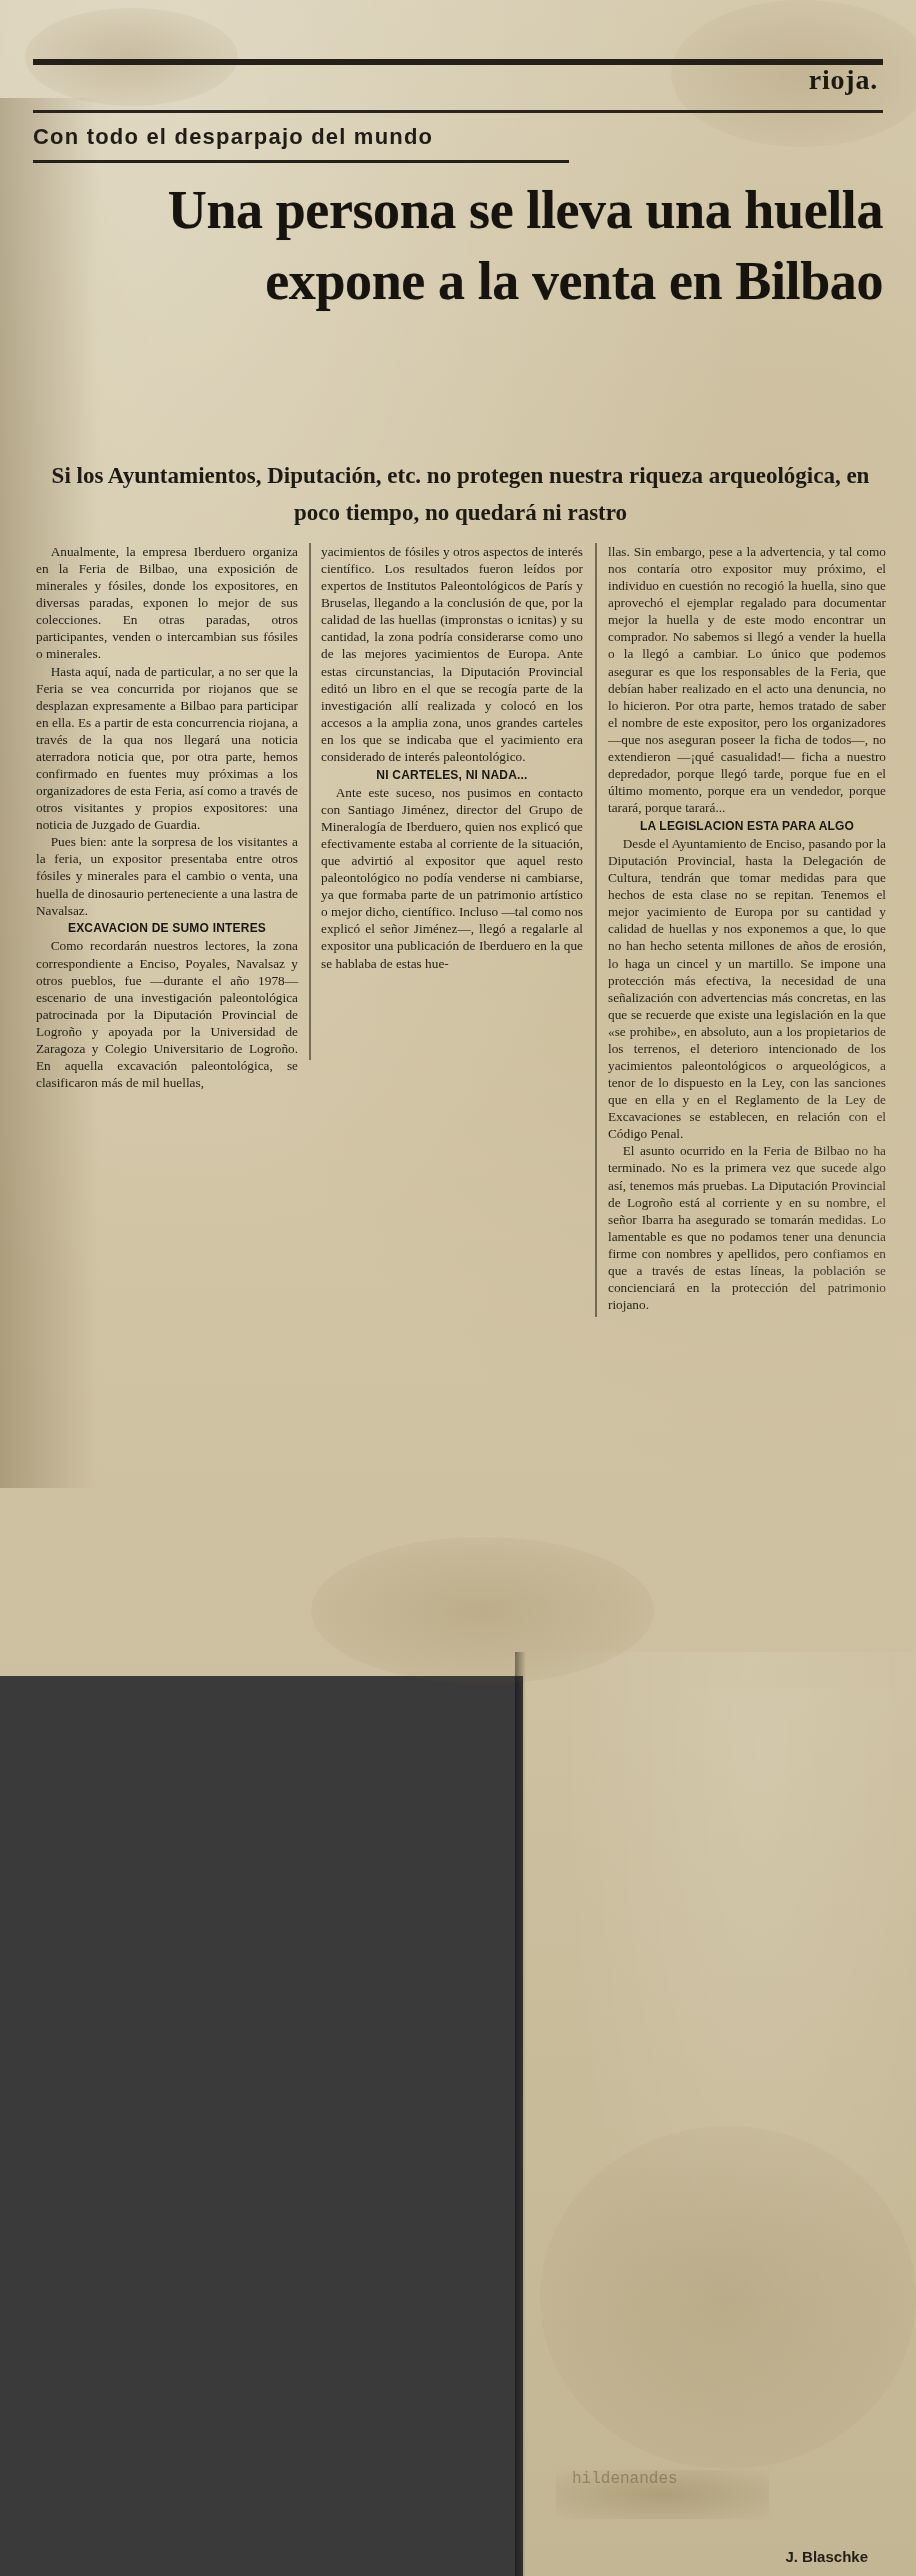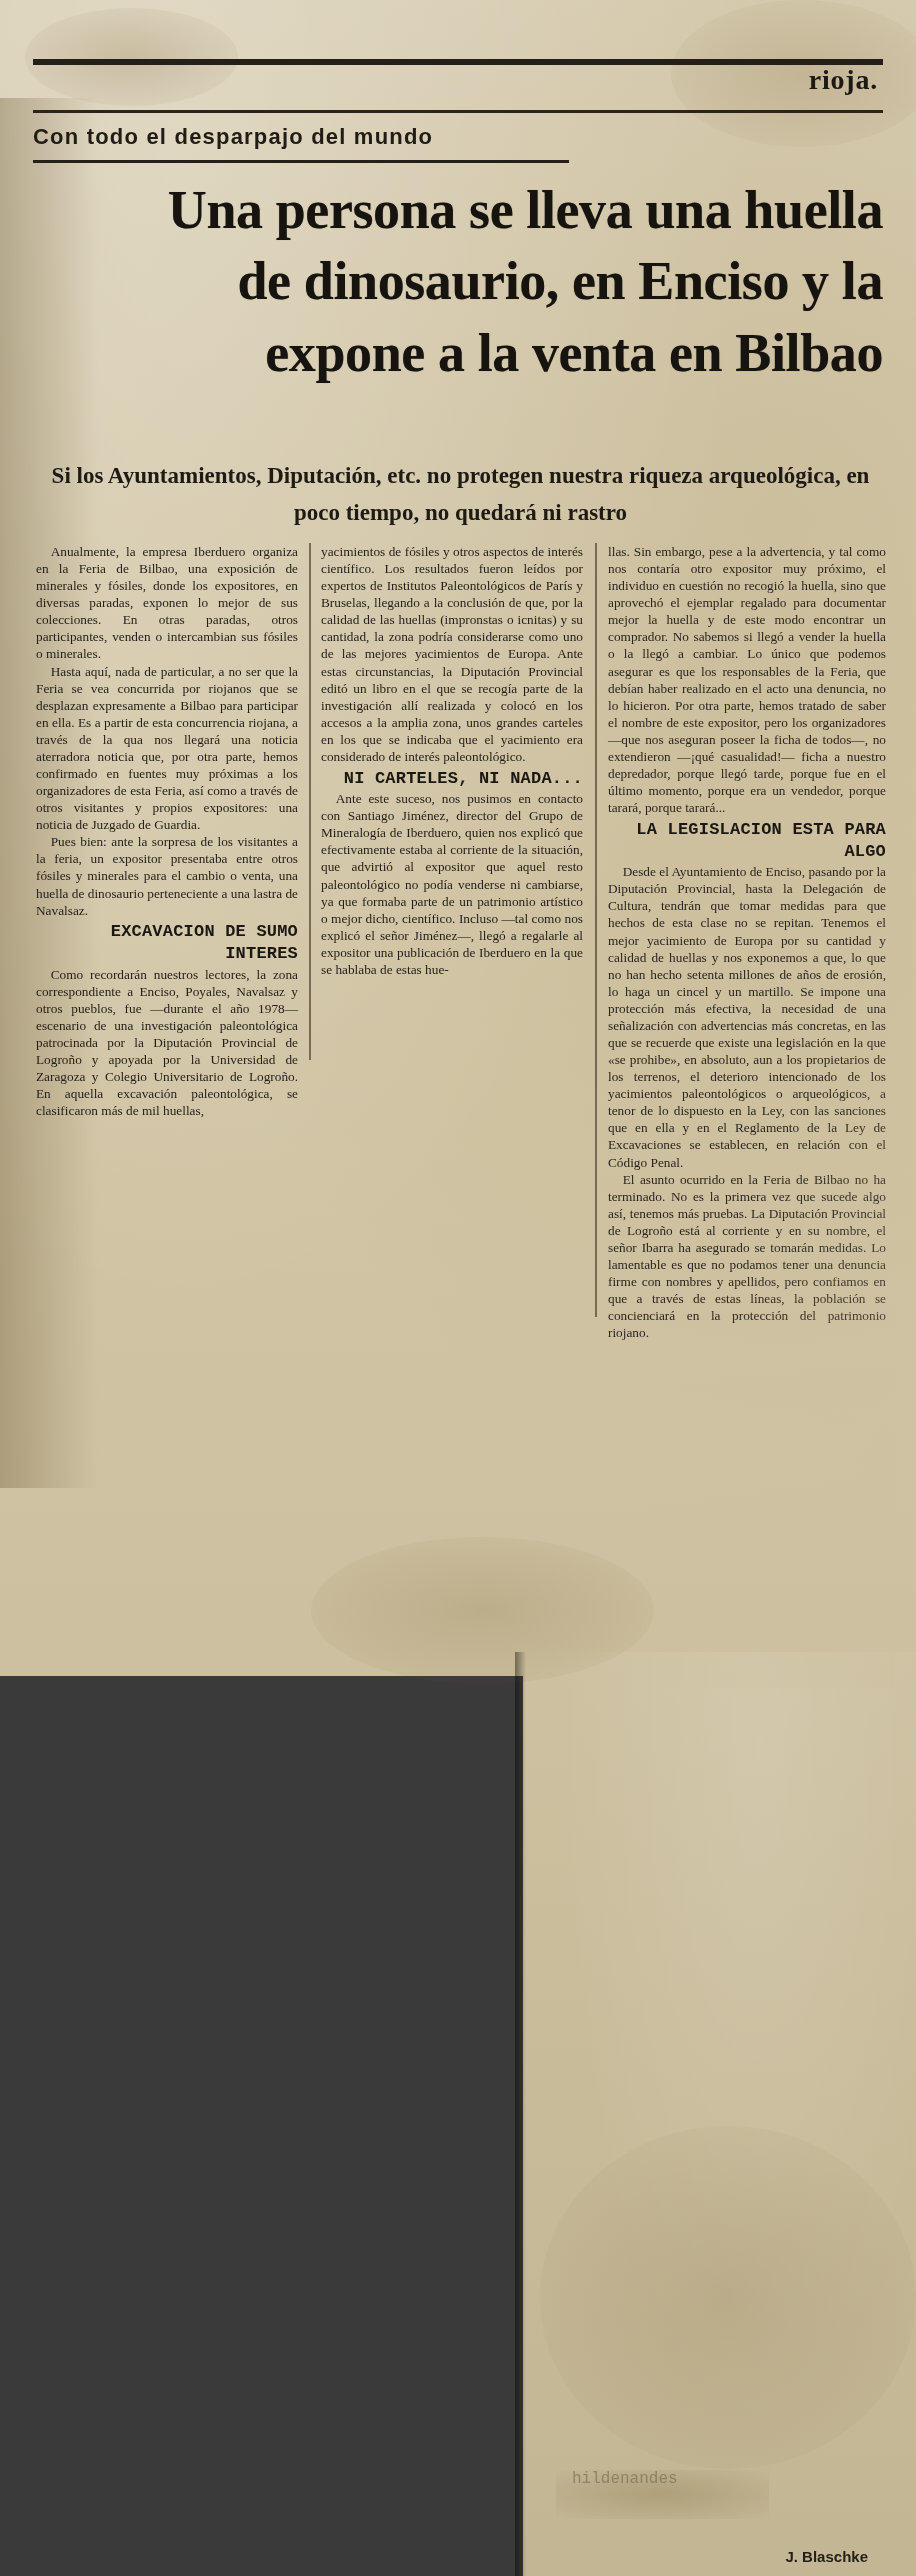--- a/index.html
+++ b/index.html
@@ -147,25 +147,25 @@
     line-height: 1.285;
     color: #221e17;
     text-align: justify;
     -webkit-hyphens: auto;
     hyphens: auto;
   }
   .col p { margin: 0; text-indent: 14.7px; }
   .col p.noind { text-indent: 0; }
   .col h4 {
     margin: 2.5px 0 0.8px 0;
-    font-family: Liberation Mono, monospace;
-    font-weight: bold;
-    font-size: 17px;
+    font-family: Liberation Sans, sans-serif;
+    font-weight: bold;
+    font-size: 12px;
     letter-spacing: 0.2px;
-    text-align: right;
+    text-align: center;
     color: #1b1812;
   }
   #col1 { left: 0px;   width: 262px; }
   #col2 { left: 285px; width: 262px; }
   #col3 { left: 572px; width: 278px; }
 
   
   #col3 { color: #2a261d; }
   .fade-right {
     position: absolute;
@@ -222,21 +222,20 @@
 
   <div class="rule-top"></div>
   <div class="masthead">rioja.</div>
   <div class="rule-top2"></div>
 
   <div class="kicker">Con  todo  el  desparpajo  del  mundo</div>
   <div class="kicker-rule"></div>
 
   <div class="headline">
     <span class="l1">Una persona se lleva una huella</span>
-    <span class="l2">de dinosaurio, en Enciso y la</span>
     <span class="l3">expone a la venta en Bilbao</span>
   </div>
 
   <div class="deck">Si los Ayuntamientos, Diputación, etc. no protegen nuestra riqueza arqueológica, en poco tiempo, no quedará ni rastro</div>
 
   <div class="cols">
     <div class="col" id="col1">
         <p>Anualmente, la empresa Iberduero organiza en la Feria de Bilbao, una exposición de minerales y fósiles, donde los expositores, en diversas paradas, exponen lo mejor de sus colecciones. En otras paradas, otros participantes, venden o intercambian sus fósiles o minerales.</p>
         <p>Hasta aquí, nada de particular, a no ser que la Feria se vea concurrida por riojanos que se desplazan expresamente a Bilbao para participar en ella. Es a partir de esta concurrencia riojana, a través de la qua nos llegará una noticia aterradora noticia que, por otra parte, hemos confirmado en fuentes muy próximas a los organizadores de esta Feria, así como a través de otros visitantes y propios expositores: una noticia de Juzgado de Guardia.</p>
         <p>Pues bien: ante la sorpresa de los visitantes a la feria, un expositor presentaba entre otros fósiles y minerales para el cambio o venta, una huella de dinosaurio perteneciente a una lastra de Navalsaz.</p>

